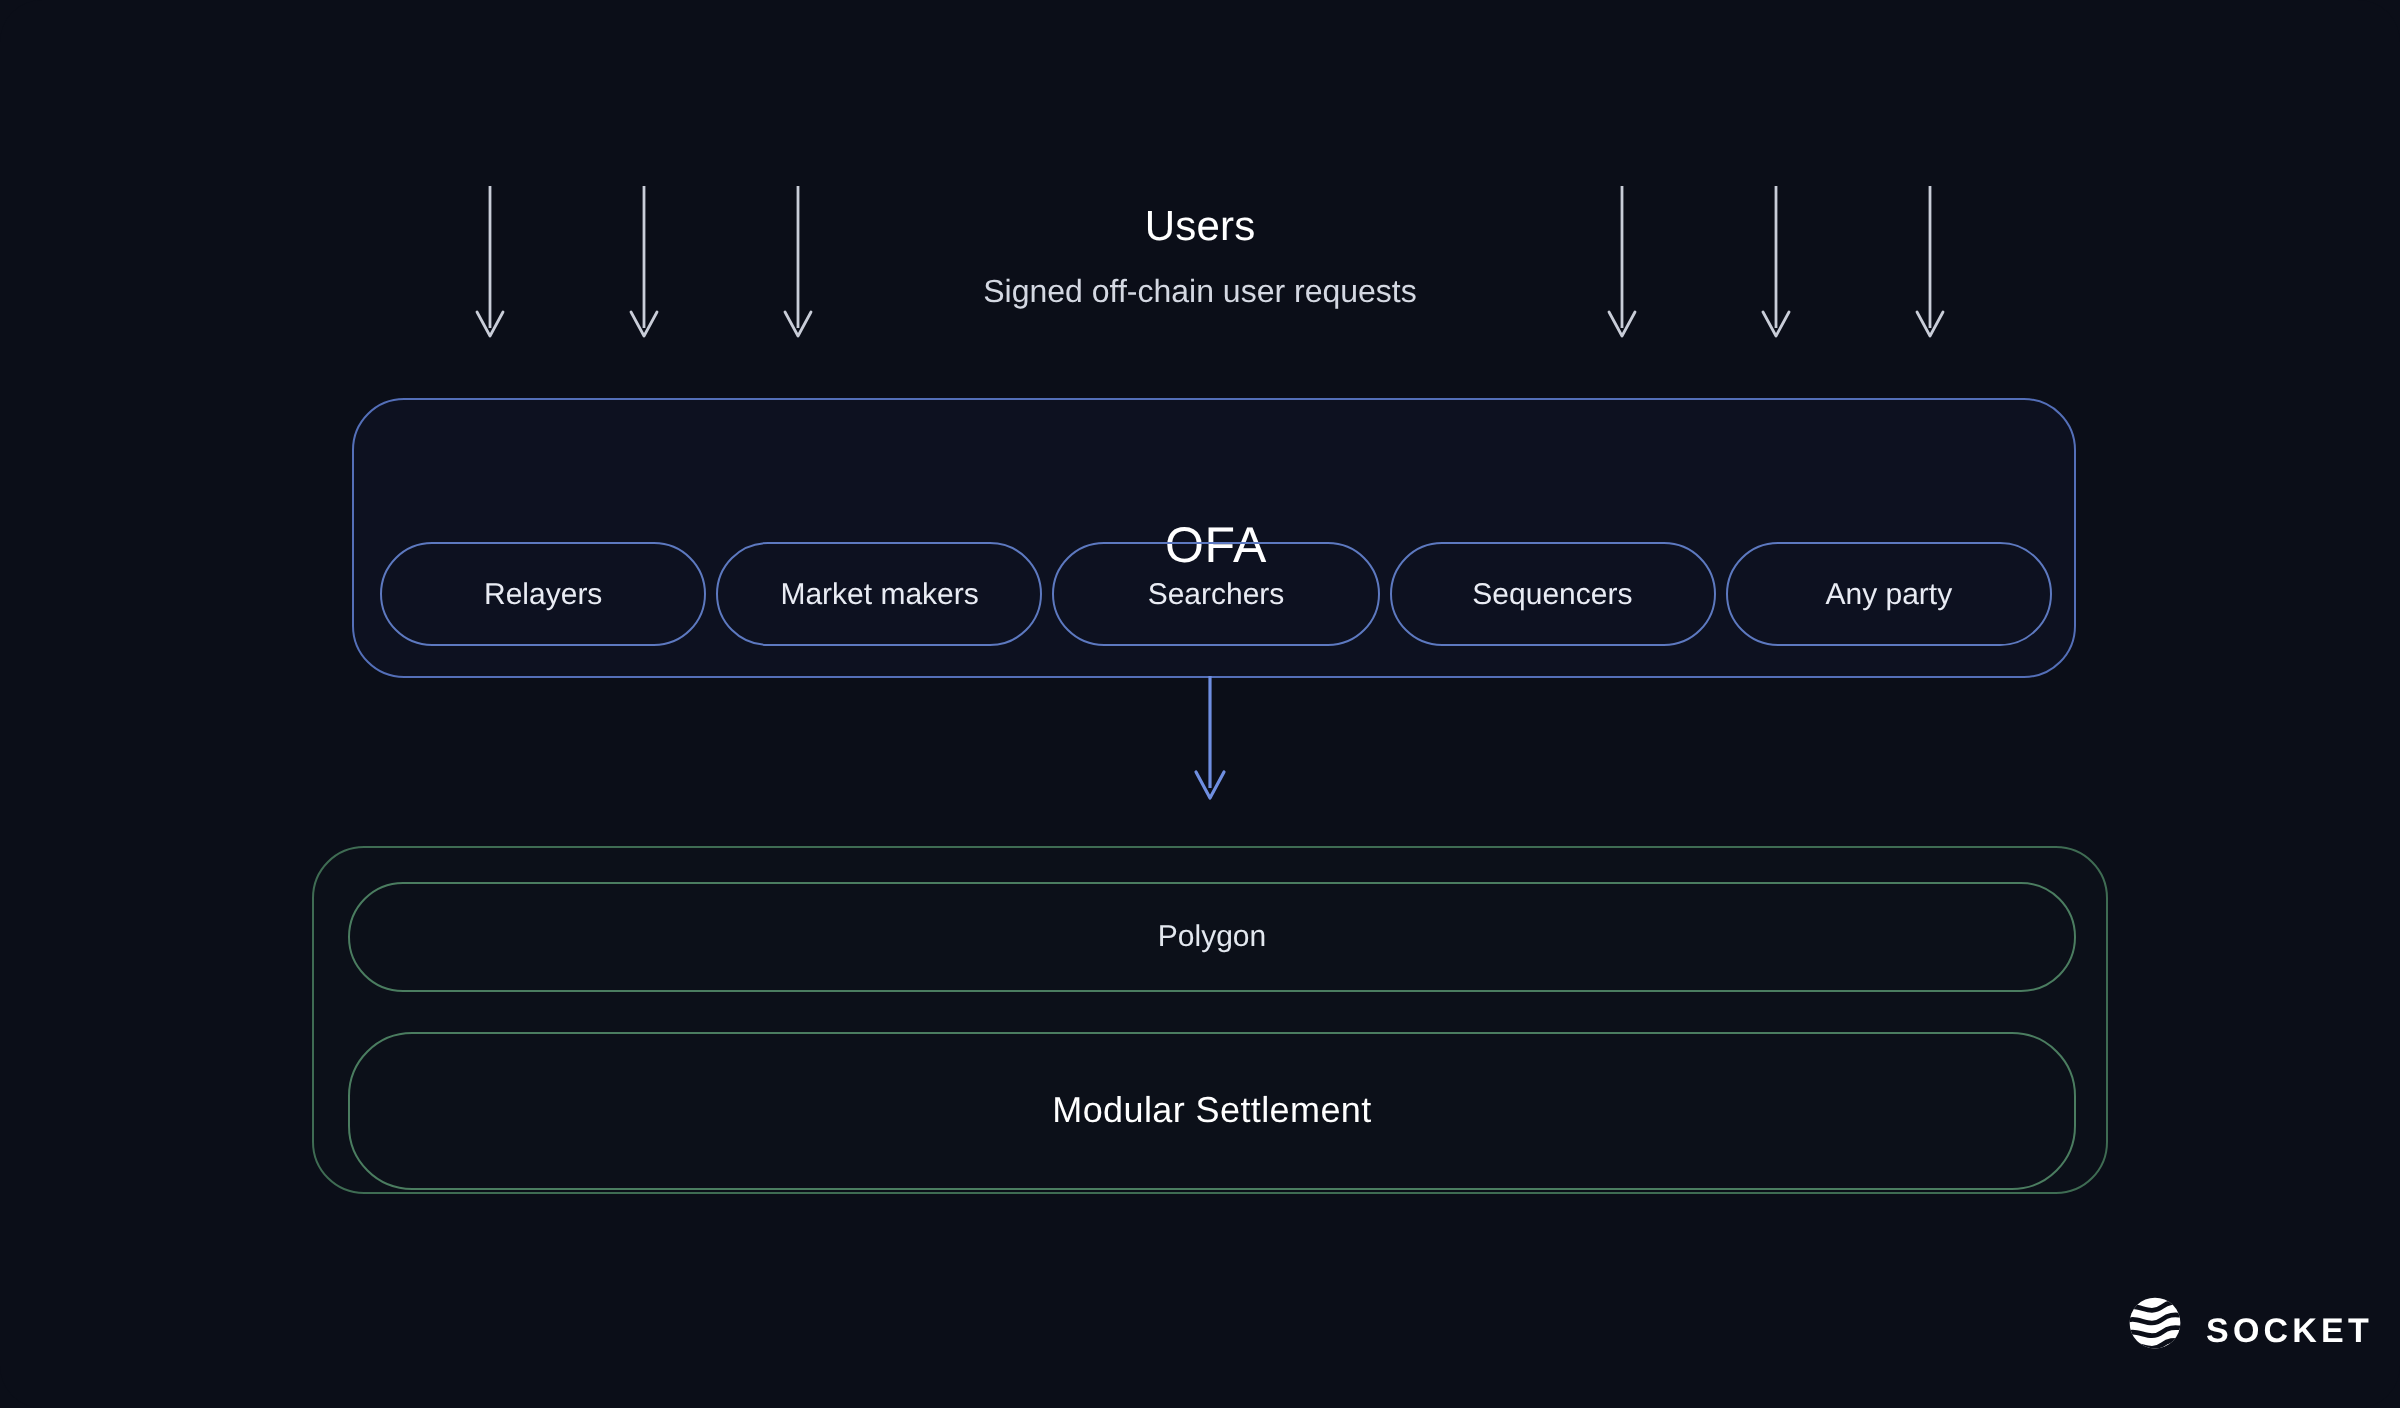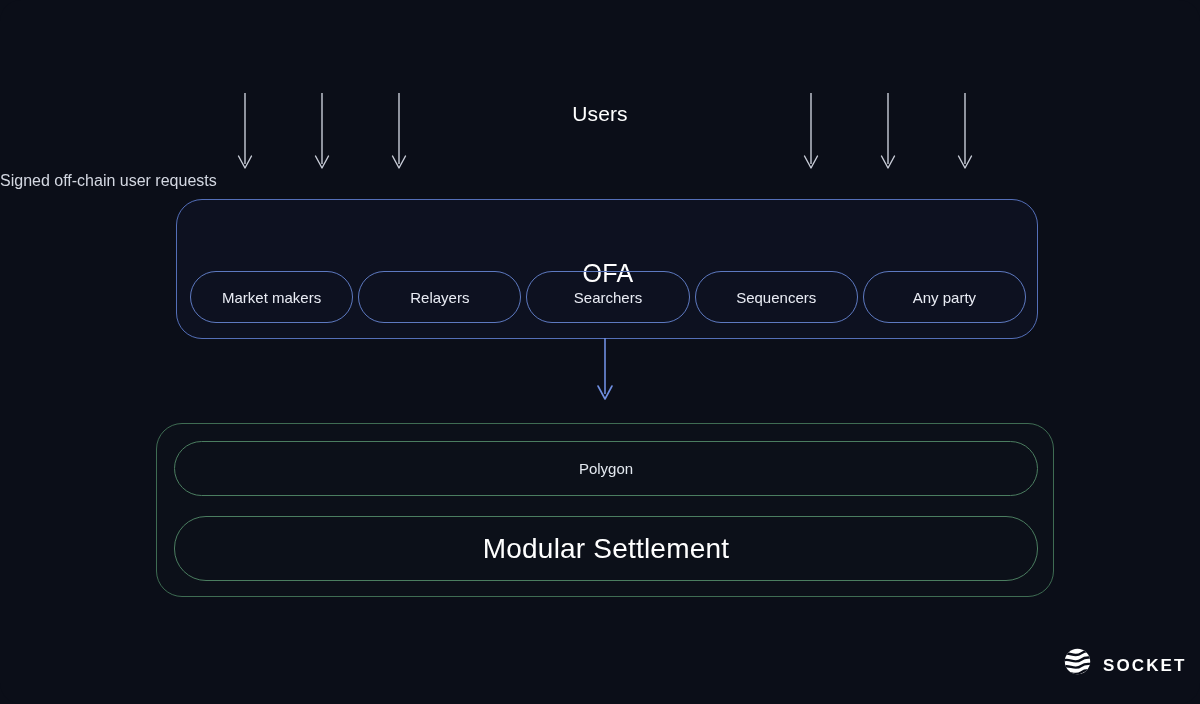--- a/index.html
+++ b/index.html
@@ -33,25 +33,25 @@
     font-size: 21px;
     font-weight: 400;
     letter-spacing: 0.1px;
     line-height: 28px;
   }
   .users-sub {
     position: absolute;
     left: 0;
     top: 136px;
     width: 1200px;
+    text-align: center;
     color: #d4d8e2;
     font-size: 16px;
     font-weight: 400;
     line-height: 22px;
-    margin-top: 34px;
   }
 
   .arrow-row {
     position: absolute;
     left: 0;
     top: 92px;
     width: 1200px;
     height: 84px;
     pointer-events: none;
   }
@@ -155,29 +155,29 @@
     color: #e3e8ef;
     font-size: 15px;
     font-weight: 400;
     background: transparent;
   }
   .settle-bar {
     position: absolute;
     left: 17px;
     top: 92px;
     width: 864px;
-    height: 65px;
+    height: 79px;
     border: 1px solid #4b7d60;
     border-radius: 32px;
     box-sizing: border-box;
     display: flex;
     align-items: center;
     justify-content: center;
     color: #ffffff;
-    font-size: 28px;
+    font-size: 18px;
     font-weight: 400;
     letter-spacing: 0.2px;
   }
 
   
   .brand {
     position: absolute;
     left: 1063px;
     top: 647px;
     display: flex;
@@ -229,22 +229,22 @@
       <path d="M4.5 64 L11 76 L17.5 64" stroke="#c9cdd8" stroke-width="1.4" fill="none" stroke-linecap="round" stroke-linejoin="round"></path>
     </svg>
   </div>
 
   <div class="users-title">Users</div>
   <div class="users-sub">Signed off-chain user requests</div>
 
   <div class="ofa-box">
     <div class="ofa-title">OFA</div>
     <div class="ofa-pill-row">
+      <div class="pill-blue">Relayers</div>
       <div class="pill-blue">Market makers</div>
-      <div class="pill-blue">Relayers</div>
       <div class="pill-blue">Searchers</div>
       <div class="pill-blue">Sequencers</div>
       <div class="pill-blue">Any party</div>
     </div>
   </div>
 
   <svg class="connector" viewBox="0 0 26 66" xmlns="http://www.w3.org/2000/svg">
     <path d="M13 0 L13 56" stroke="#6f8ee0" stroke-width="1.6" fill="none"></path>
     <path d="M6 48 L13 61 L20 48" stroke="#6f8ee0" stroke-width="1.6" fill="none" stroke-linecap="round" stroke-linejoin="round"></path>
   </svg>

